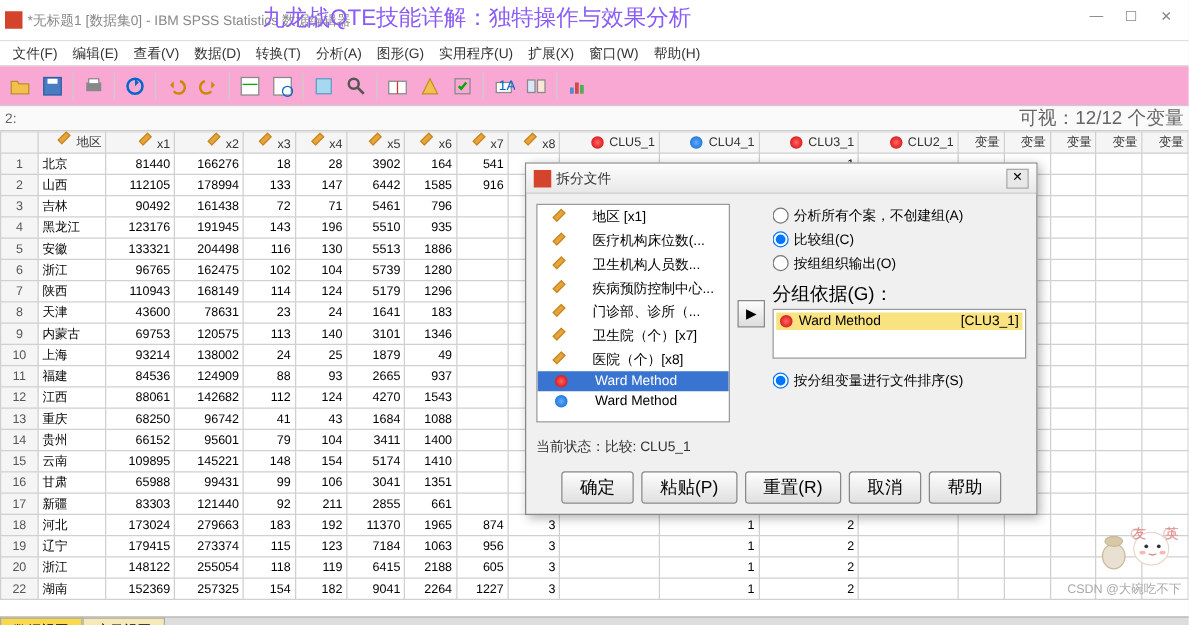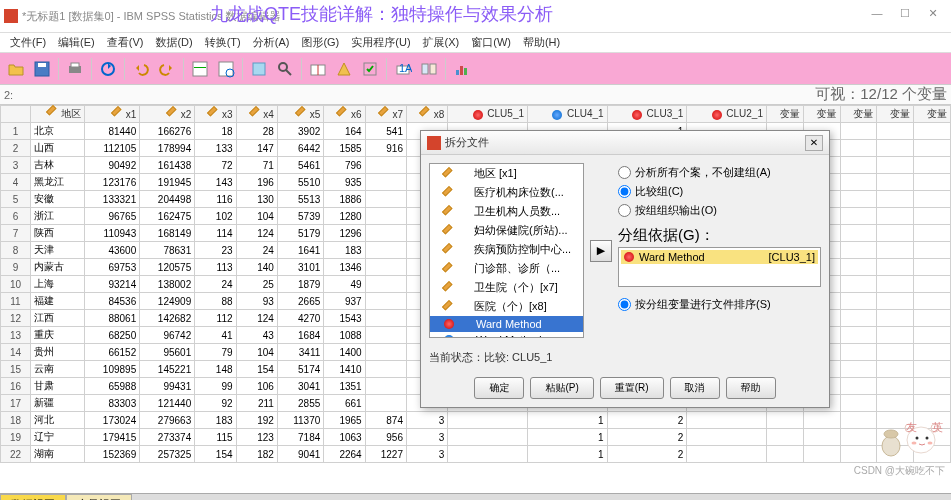--- a/index.html
+++ b/index.html
@@ -44,21 +44,21 @@
 .dlg-list .item.sel{background:#3874d0;color:#fff}
 .dlg-right{flex:1}
 .radio-row{display:flex;gap:4px;padding:2px 0;font-size:11px}
 .radio-row input{margin:0}
 .grp-label{font-size:15px;margin-top:6px}
 .grp-box{border:1px solid #999;background:#fff;height:40px;margin-top:2px;padding:2px}
 .grp-box .item{background:#f9e280;padding:1px 3px;display:flex;align-items:center;gap:3px;font-size:10px}
 .arrow-btn{width:22px;height:22px;border:1px solid #888;background:linear-gradient(#fdfdfd,#ddd);display:flex;align-items:center;justify-content:center;margin:4px 0;cursor:pointer}
 .dlg-status{padding:4px 8px;font-size:11px;color:#333}
 .dlg-buttons{display:flex;justify-content:center;gap:6px;padding:8px}
-.dlg-btn{padding:3px 14px;border:1px solid #888;background:linear-gradient(#fdfdfd,#e0e0e0);border-radius:3px;cursor:pointer;font-size:10px}
+.dlg-btn{padding:3px 14px;border:1px solid #888;background:linear-gradient(#fdfdfd,#e0e0e0);border-radius:3px;cursor:pointer;font-size:14px}
 .watermark{position:absolute;right:6px;bottom:22px;font-size:10px;color:#aaa;z-index:5}
 .mascot{position:absolute;right:8px;bottom:40px;z-index:5}
 </style>
 </head>
 <body>
 
 <div class="titlebar">
   <span class="icon"></span>
   <span class="title">*无标题1 [数据集0] - IBM SPSS Statistics 数据编辑器</span>
   <span class="winbtn">—</span>
@@ -608,20 +608,41 @@
           <td class="">1</td>
           <td class="">2</td>
           <td class=""></td>
           <td class=""></td>
           <td class=""></td>
           <td class=""></td>
           <td class=""></td>
           <td class=""></td>
         </tr>
         <tr>
+          <td class="rowh">20</td>
+          <td class="col-region ">浙江</td>
+          <td class="">148122</td>
+          <td class="">255054</td>
+          <td class="">118</td>
+          <td class="">119</td>
+          <td class="">6415</td>
+          <td class="">2188</td>
+          <td class="">605</td>
+          <td class="">3</td>
+          <td class=""></td>
+          <td class="">1</td>
+          <td class="">2</td>
+          <td class=""></td>
+          <td class=""></td>
+          <td class=""></td>
+          <td class=""></td>
+          <td class=""></td>
+          <td class=""></td>
+        </tr>
+        <tr>
           <td class="rowh">22</td>
           <td class="col-region ">湖南</td>
           <td class="">152369</td>
           <td class="">257325</td>
           <td class="">154</td>
           <td class="">182</td>
           <td class="">9041</td>
           <td class="">2264</td>
           <td class="">1227</td>
           <td class="">3</td>
@@ -656,24 +677,20 @@
           <span class="pencil"></span>
           <span>地区 [x1]</span>
         </div>
         <div class="item">
           <span class="pencil"></span>
           <span>医疗机构床位数(...</span>
         </div>
         <div class="item">
           <span class="pencil"></span>
           <span>卫生机构人员数...</span>
-        </div>
-        <div class="item">
-          <span class="pencil"></span>
-          <span>妇幼保健院(所站)...</span>
         </div>
         <div class="item">
           <span class="pencil"></span>
           <span>疾病预防控制中心...</span>
         </div>
         <div class="item">
           <span class="pencil"></span>
           <span>门诊部、诊所（...</span>
         </div>
         <div class="item">

